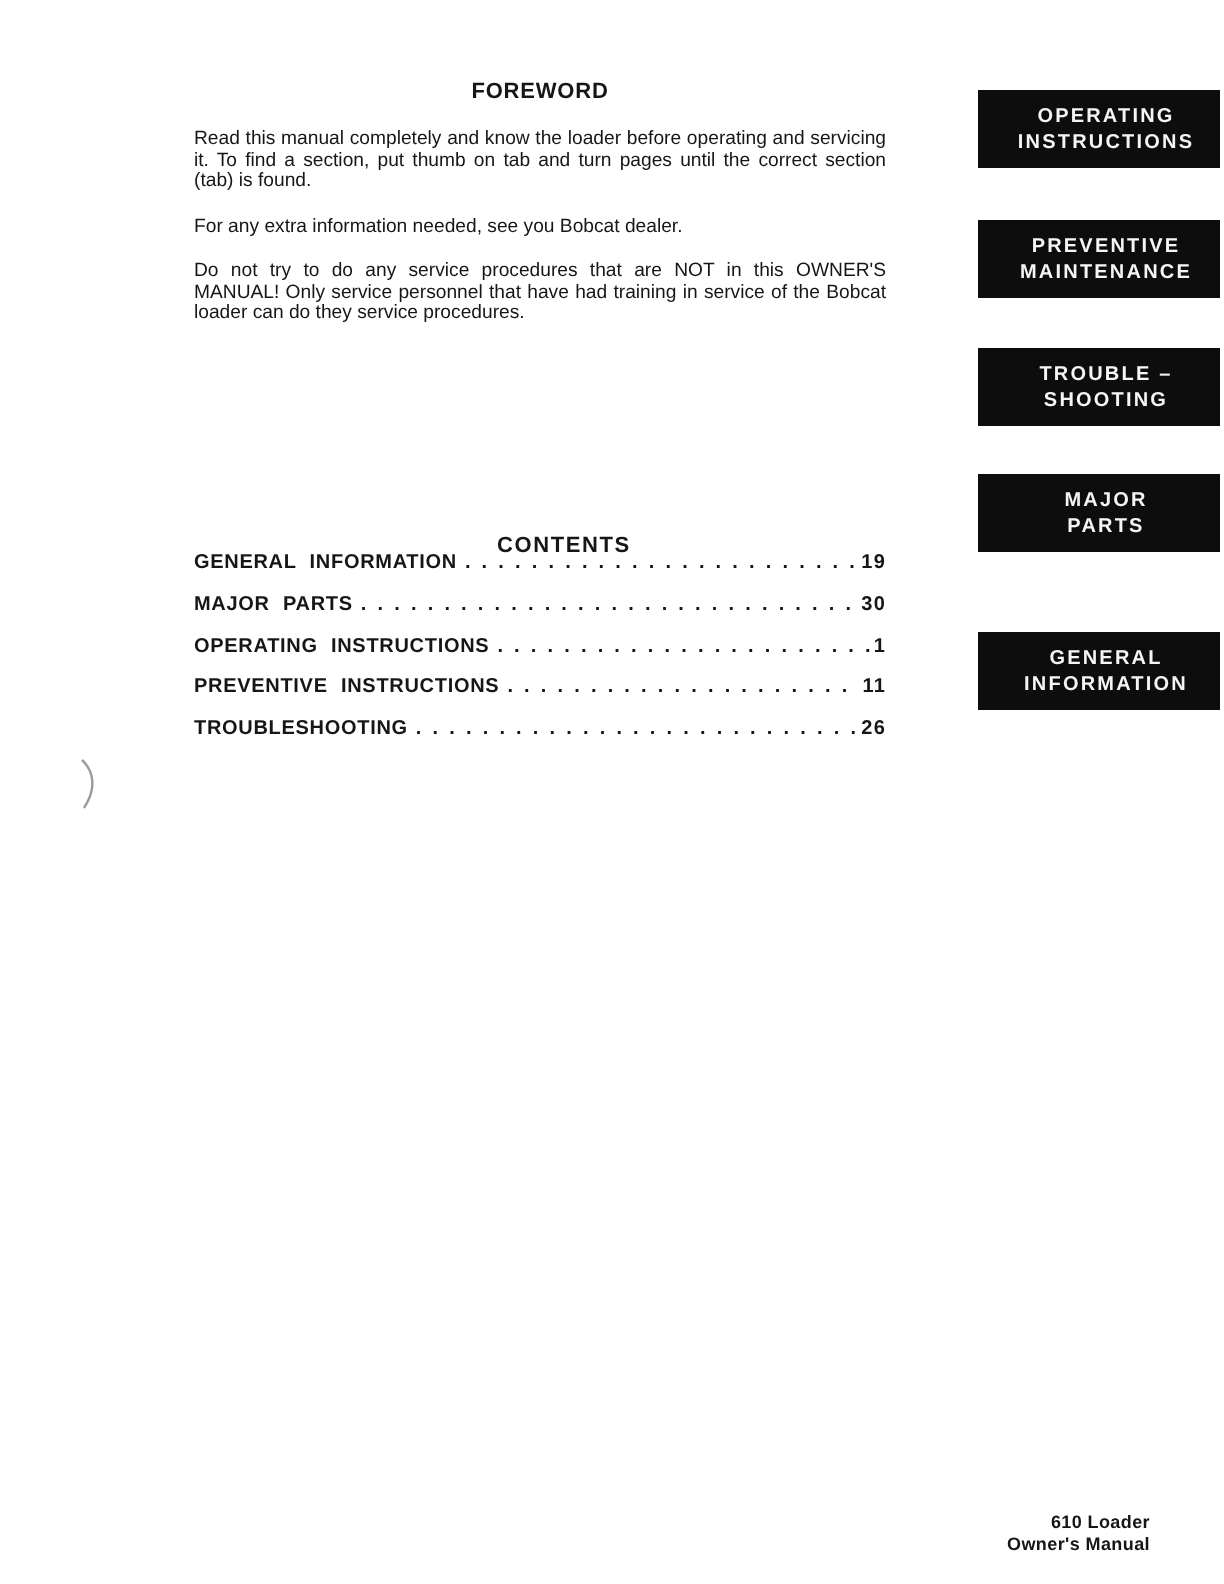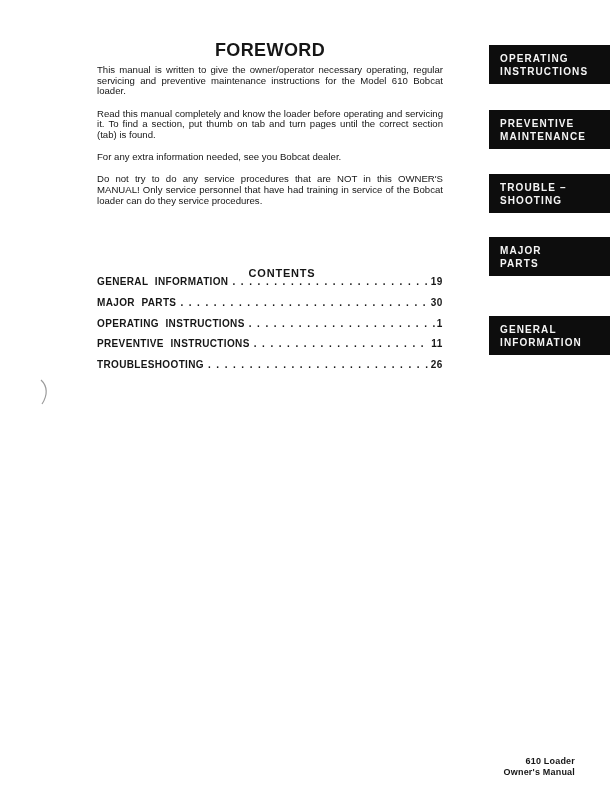--- a/index.html
+++ b/index.html
@@ -14,21 +14,21 @@
     width:612px;height:792px;overflow:hidden;
     background:#ffffff;
     font-family:"Liberation Sans", sans-serif;
   }
   .page{
     position:relative;width:612px;height:792px;
     background:var(--page-bg);color:var(--text);
   }
   .doc-title{
     position:absolute;top:40px;left:97px;width:346px;margin:0;
-    text-align:center;font-size:18px;font-weight:bold;letter-spacing:0.4px;
+    text-align:center;font-size:11px;font-weight:bold;letter-spacing:0.4px;
   }
   .body-text{
     position:absolute;top:65px;left:97px;width:346px;
   }
   .body-text p{
     margin:0 0 11.5px 0;
     font-size:9.6px;line-height:10.7px;
     text-align:justify;
   }
   .contents-heading{
@@ -48,38 +48,37 @@
     flex:1;overflow:hidden;white-space:nowrap;
     margin:0 2px 0 4px;letter-spacing:1.4px;font-weight:bold;
   }
   .toc-page{white-space:nowrap;letter-spacing:0.6px;}
   .tab{
     position:absolute;left:489px;width:121px;height:39px;
     background:var(--tab-bg);color:var(--tab-text);
     padding:7px 4px 0 11px;
     font-size:10px;font-weight:bold;letter-spacing:1.1px;line-height:13px;
   }
-  .tab span{display:block;white-space:nowrap;}
+  .tab span{display:block;white-space:nowrap;text-align:center;}
   .page-footer{
     position:absolute;top:756px;right:37px;
     text-align:right;font-size:9px;font-weight:bold;line-height:10.5px;letter-spacing:0.2px;
   }
   .scan-artifact{
     position:absolute;left:39px;top:379px;width:12px;height:26px;
   }
 </style>
 </head>
 <body>
 
 <div class="page">
 
   <h1 class="doc-title">FOREWORD</h1>
 
   <div class="body-text">
-      <p>This manual is written to give the owner/operator necessary operating, regular servicing and preventive maintenance instructions for the Model 610 Bobcat loader.</p>
       <p>Read this manual completely and know the loader before operating and servicing it. To find a section, put thumb on tab and turn pages until the correct section (tab) is found.</p>
       <p>For any extra information needed, see you Bobcat dealer.</p>
       <p>Do not try to do any service procedures that are NOT in this OWNER'S MANUAL! Only service personnel that have had training in service of the Bobcat loader can do they service procedures.</p>
     </div>
 
   <h2 class="contents-heading">CONTENTS</h2>
 
   <div class="contents-list">
       <div class="toc-row">
         <span class="toc-label">GENERAL INFORMATION</span>

